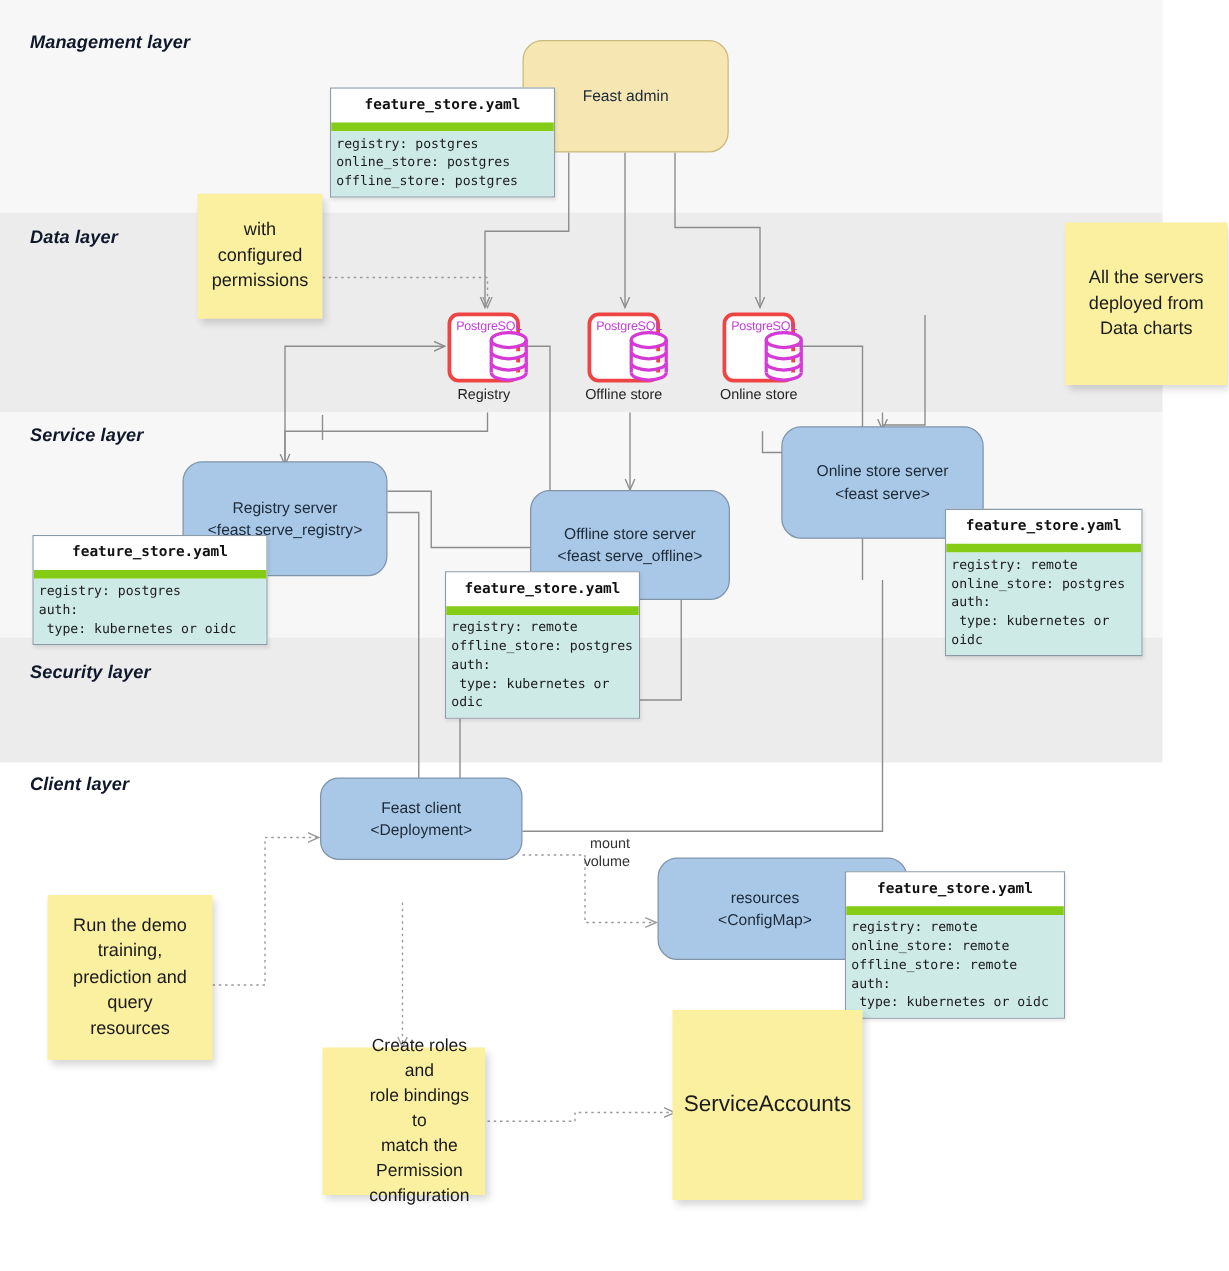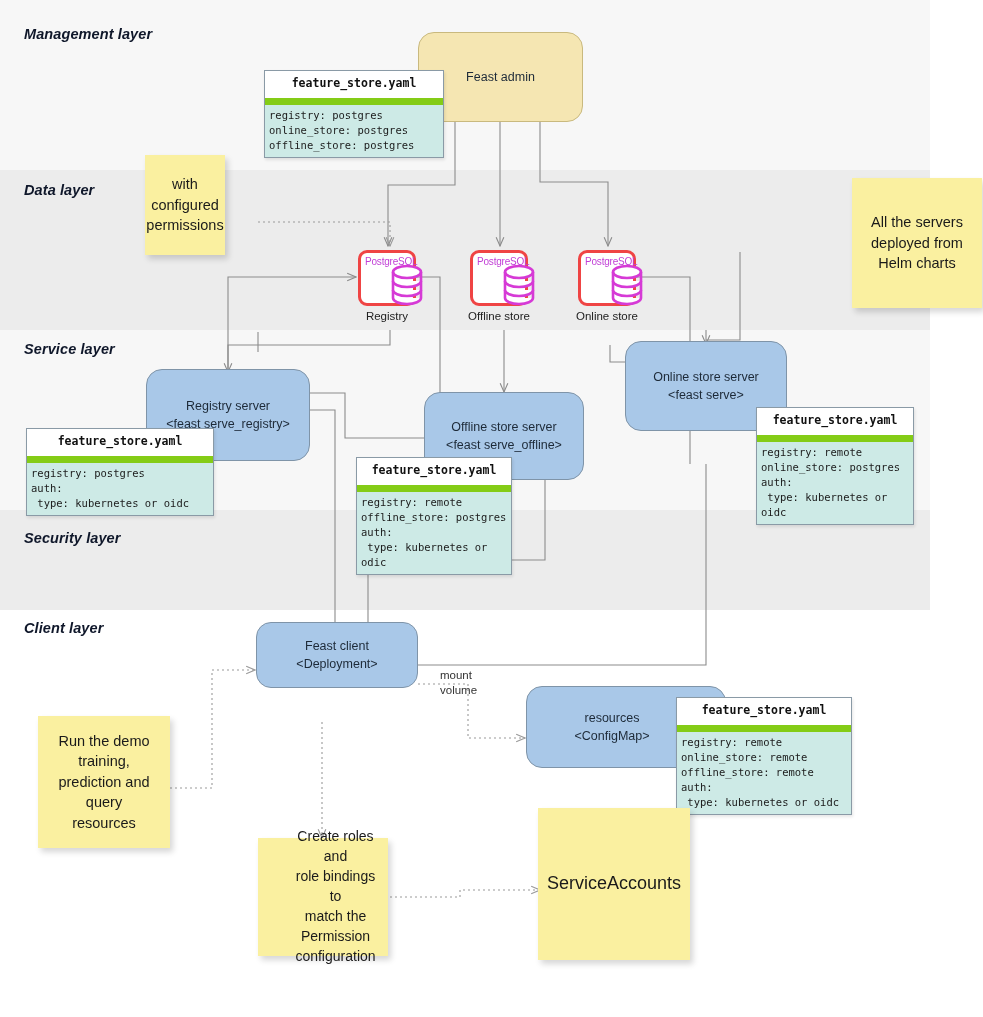--- a/index.html
+++ b/index.html
@@ -144,21 +144,21 @@
     left: 50%;
     transform: translateX(-50%);
     font-size: 11.5px;
     color: #222222;
     white-space: nowrap;
   }
   .edge-label {
     position: absolute;
     font-size: 11.5px;
     color: #333333;
-    text-align: left;
+    text-align: right;
     line-height: 1.3;
     white-space: pre;
   }
 </style>
 </head>
 <body>
 
 <div id="canvas">
 
   <div class="band light" style="top:0px;height:170px;"></div>
@@ -234,30 +234,30 @@
     <span class="inner">Feast admin</span>
   </div>
 
   <div class="yaml" style="left:264px;top:70px;width:180px;">
     <div class="title">feature_store.yaml</div>
     <div class="body">registry: postgres
 online_store: postgres
 offline_store: postgres</div>
   </div>
 
-  <div class="sticky s-mid" style="left:145px;top:155px;width:80px;height:100px;align-items:center;">
+  <div class="sticky s-mid" style="left:158px;top:155px;width:100px;height:100px;align-items:center;">
     <span class="inner" style="white-space:pre-line;">with
 configured
 permissions</span>
   </div>
 
   <div class="sticky s-mid" style="left:852px;top:178px;width:130px;height:130px;">
     <span class="inner" style="white-space:pre-line;">All the servers
 deployed from
-Helm charts</span>
+Data charts</span>
   </div>
 
   <div class="pg" style="left:358px;top:250px;">
     <div class="pgbox">
       <span class="pglabel-top">PostgreSQL</span>
       <svg class="cyl" width="34" height="42" viewBox="0 0 34 42">
         <g fill="#ffffff" stroke="#d63ad6" stroke-width="2.6">
           <ellipse cx="17" cy="8" rx="14" ry="6"></ellipse>
           <path d="M3,8 L3,34"></path>
             <path d="M31,8 L31,34"></path>

